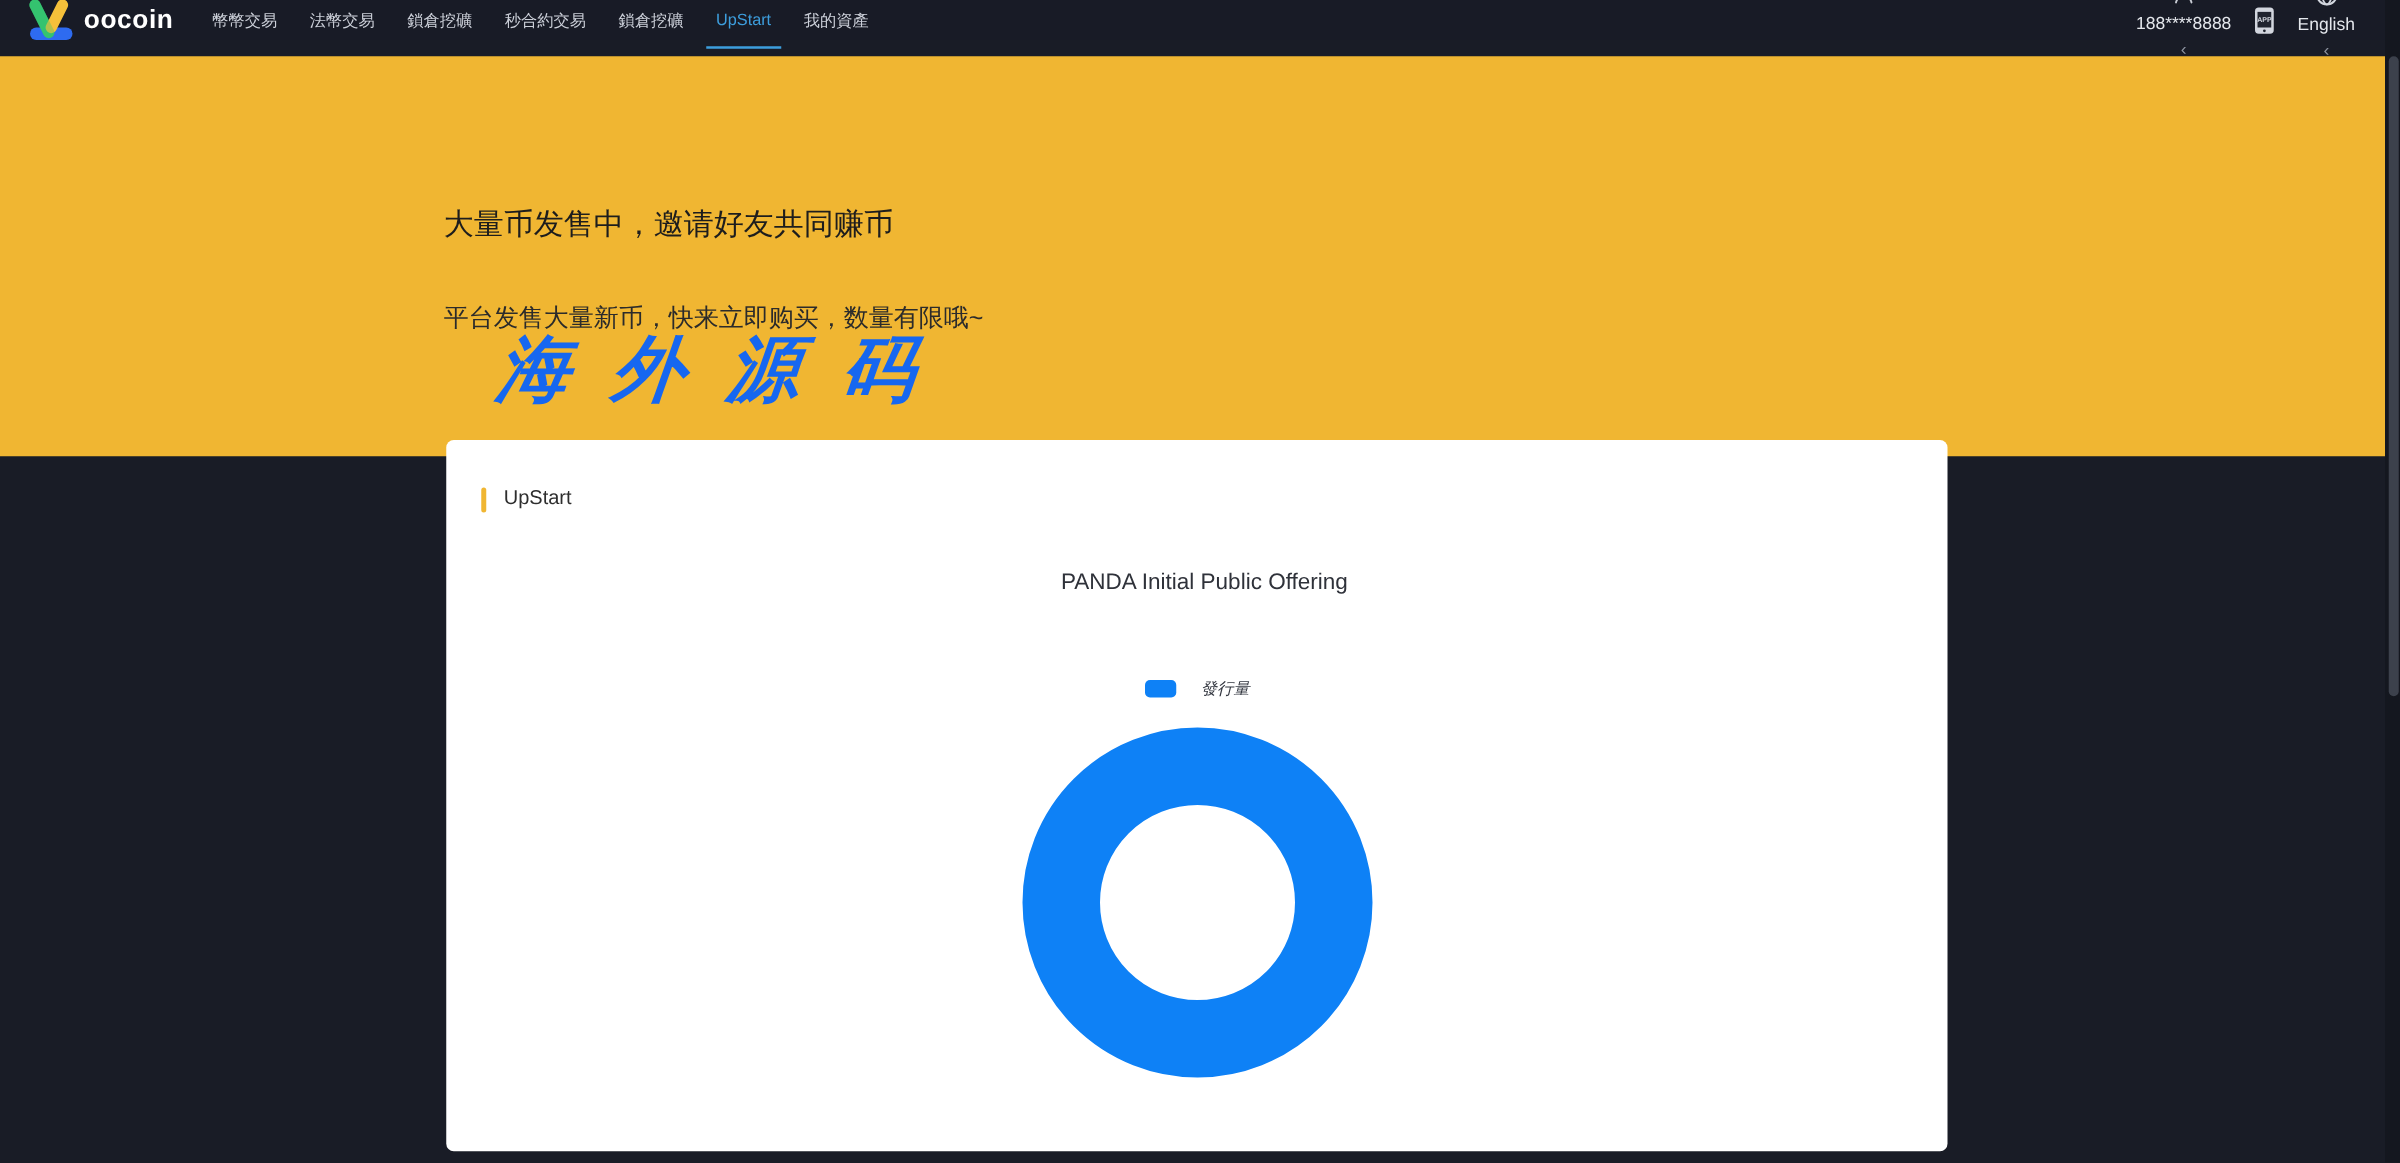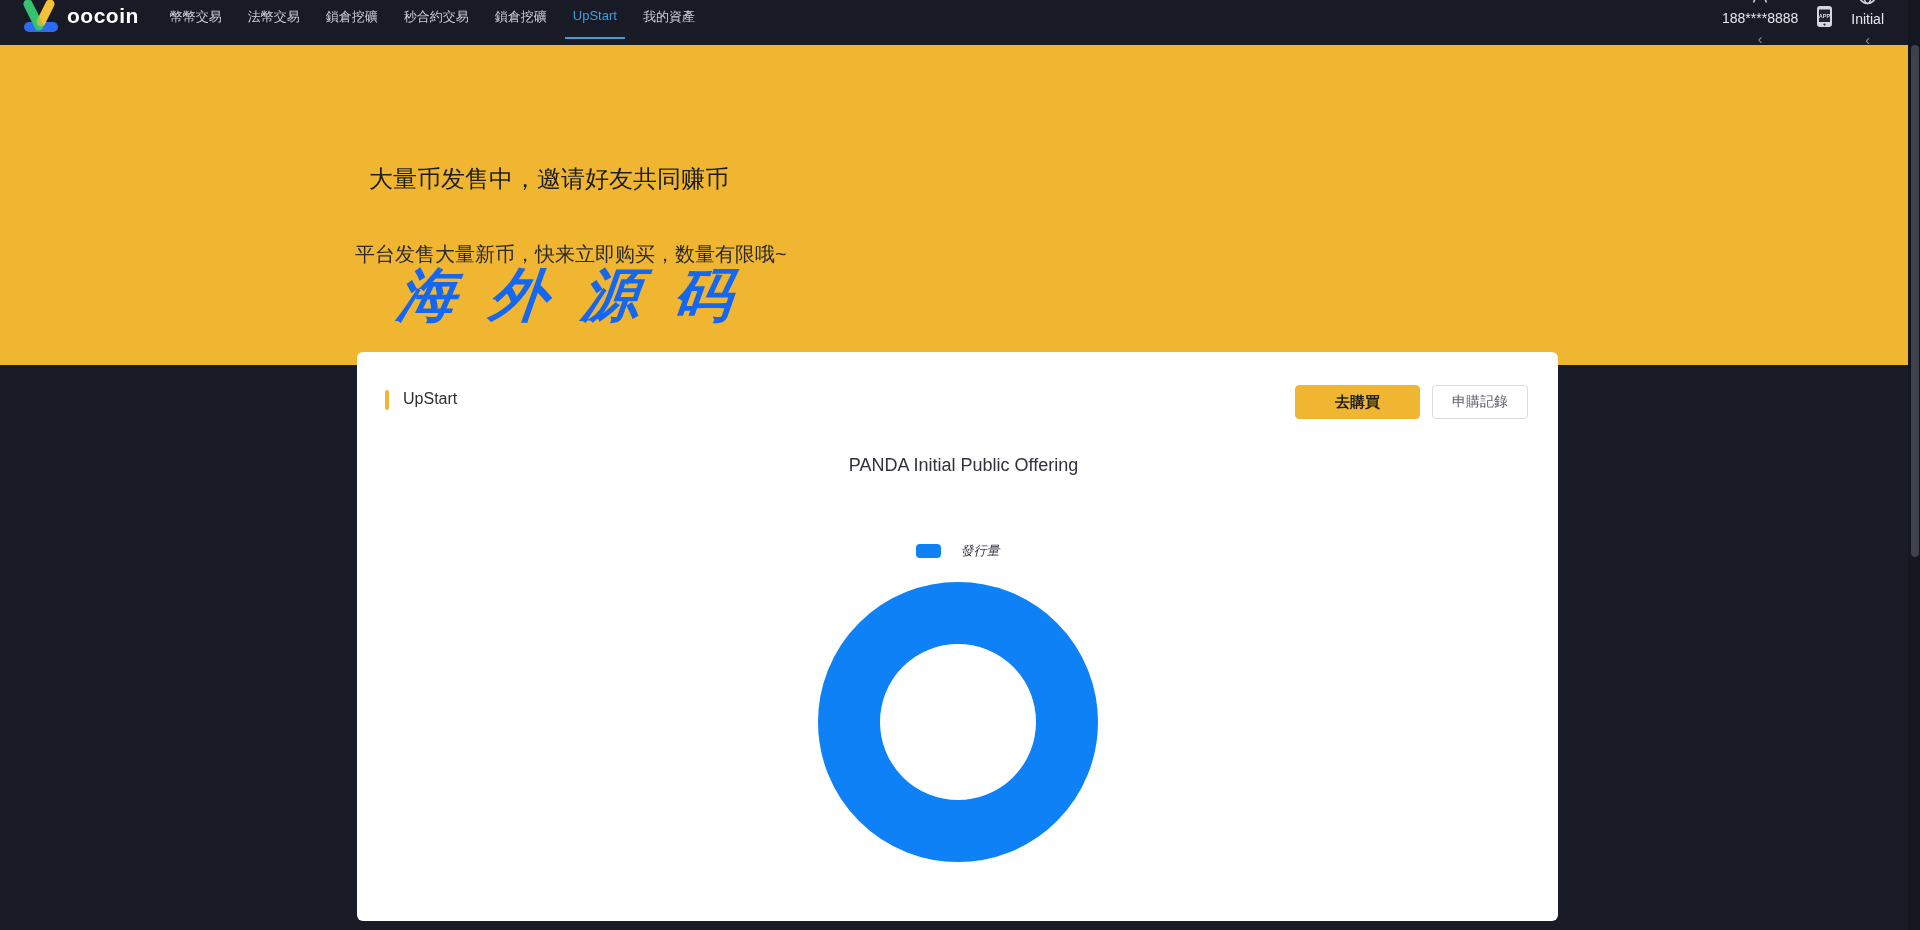--- a/index.html
+++ b/index.html
@@ -17,21 +17,21 @@
               line-height:45px; cursor:pointer; white-space:nowrap; }
   .nav-item.active { color:#3d9edd; border-bottom:2px solid #3d9edd; line-height:43px; }
   .nav-right { margin-left:auto; display:flex; align-items:center; margin-right:24px; gap:10px; }
   .user-box, .lang-box { display:flex; align-items:center; gap:6px; cursor:pointer;flex-direction:column; }
   .user-phone, .lang-label { color:#e4e7ec; font-size:14px; }
   .chev { color:#8b919d; font-size:14px; line-height:1; }
   .icon-btn { display:flex; align-items:center; cursor:pointer; margin:0 8px; }
 
   
   .hero { position:absolute; left:0; top:45px; width:1908px; height:320px; background:#f0b632; }
-  .hero-title { position:absolute; left:355px; top:118px; font-size:24px; font-weight:500; color:#1d1d1d;margin-left:14px; }
+  .hero-title { position:absolute; left:355px; top:118px; font-size:24px; font-weight:500; color:#1d1d1d; }
   .hero-sub { position:absolute; left:355px; top:196px; font-size:20px; color:#2b2b2b; }
   .watermark { position:absolute; left:398px; top:212px; font-size:58px; font-weight:bold;
                font-style:italic; font-family:"DejaVu Serif","Liberation Serif",serif;
                color:#1667f0; letter-spacing:34px; transform:skewX(-6deg); white-space:nowrap; }
 
   
   .card { position:absolute; left:357px; top:352px; width:1201px; height:569px;
           background:#ffffff; border-radius:6px; z-index:6; }
   .card-header { position:absolute; left:0; top:0; width:100%; height:70px; }
   .accent-bar { position:absolute; left:28px; top:38px; width:4px; height:20px;
@@ -102,40 +102,36 @@
           <circle cx="8.5" cy="19.6" r="1.1" fill="#20242f"></circle>
         </svg>
       </div>
       <div class="lang-box">
         <svg width="19" height="19" viewBox="0 0 19 19">
           <circle cx="9.5" cy="9.5" r="8" fill="none" stroke="#d2d6de" stroke-width="1.6"></circle>
           <ellipse cx="9.5" cy="9.5" rx="3.6" ry="8" fill="none" stroke="#d2d6de" stroke-width="1.4"></ellipse>
           <line x1="1.5" y1="9.5" x2="17.5" y2="9.5" stroke="#d2d6de" stroke-width="1.4"></line>
           <path d="M9.5 1.5 a8 8 0 0 1 7 4.4 l-4 2 z" fill="#d2d6de"></path>
         </svg>
-        <span class="lang-label">Initial</span>
+        <span class="lang-label">English</span>
         <span class="chev">‹</span>
       </div>
     </div>
   </div>
 
   <div class="hero" style="background: rgb(240, 182, 50);">
     <div class="hero-title">大量币发售中，邀请好友共同赚币</div>
     <div class="hero-sub">平台发售大量新币，快来立即购买，数量有限哦~</div>
     <div class="watermark" style="color: rgb(22, 103, 240);">海外源码</div>
   </div>
 
   <div class="card">
     <div class="card-header">
       <div class="accent-bar"></div>
       <div class="card-title">UpStart</div>
-      <div class="btn-group">
-        <div class="btn btn-primary">去購買</div>
-        <div class="btn btn-plain">申購記錄</div>
-      </div>
     </div>
 
     <div class="chart-area">
       <div class="chart-title">PANDA Initial Public Offering</div>
       <div class="legend-row">
         <div class="legend-swatch" style="background: rgb(14, 129, 246);"></div>
         <div class="legend-label">發行量</div>
       </div>
       <div class="donut-wrap">
         <div class="donut" style="border-color: rgb(14, 129, 246);"></div>

